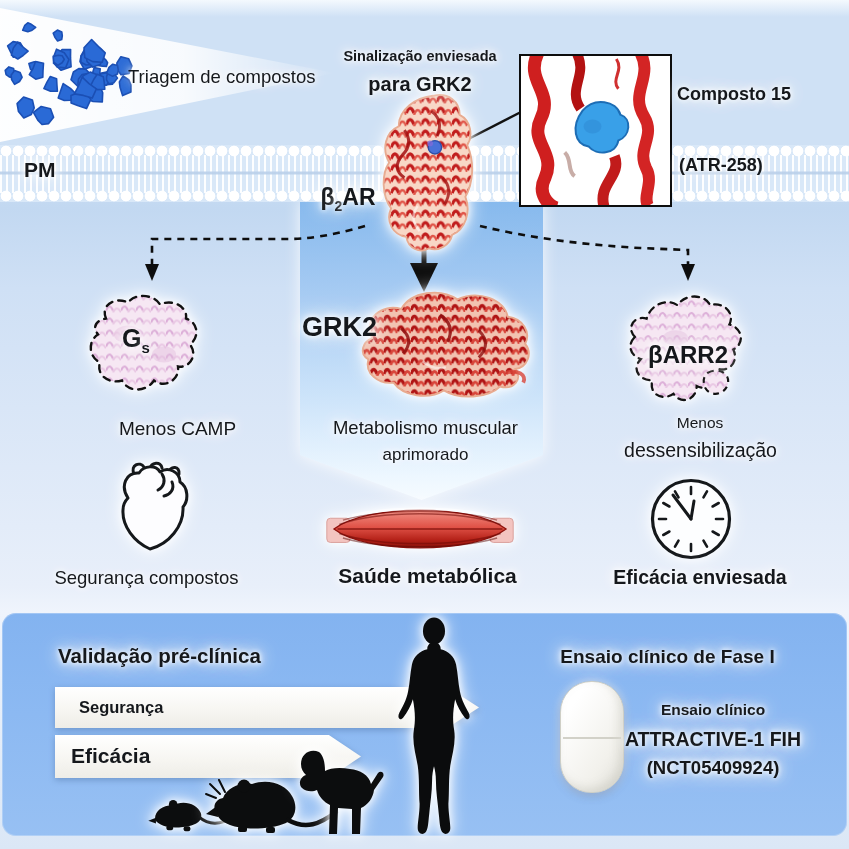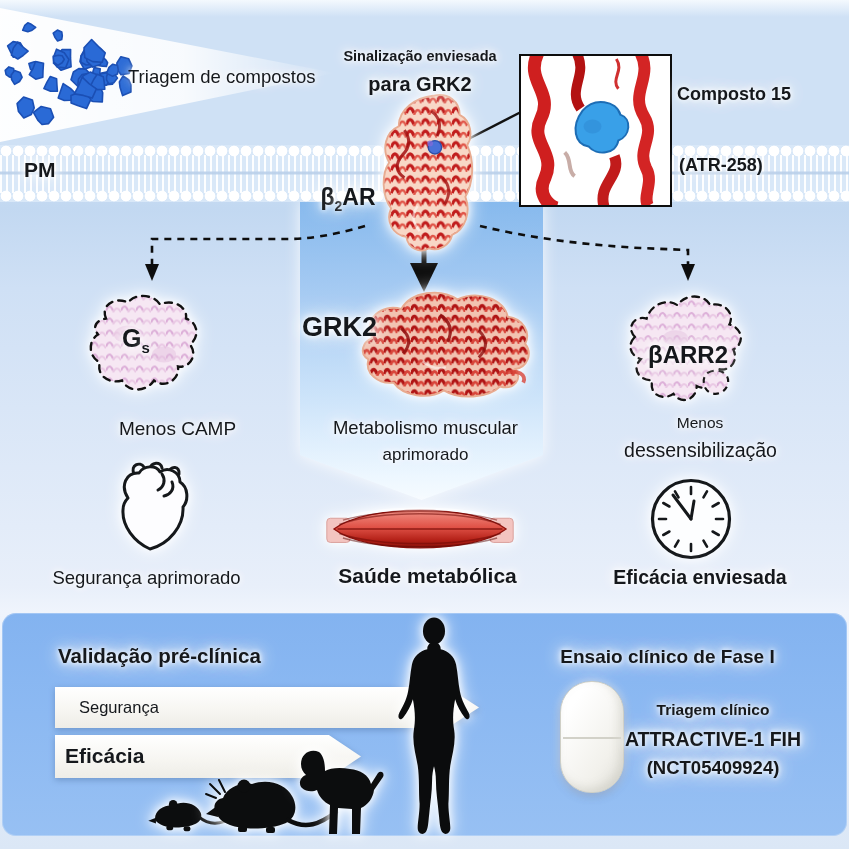--- a/index.html
+++ b/index.html
@@ -30,22 +30,22 @@
     width:100%;height:100%;
     clip-path:polygon(0 0,100% 0,100% 85%,50% 100%,0 85%);
     background:linear-gradient(180deg,#86b9ed 0%,#a3c9f2 28%,#cde4fa 66%,#edf7ff 92%,#f6fbff 100%);
   }
   
   .panel{left:2px;top:613px;width:845px;height:223px;border-radius:14px;
     background:linear-gradient(180deg,#83b3f0 0%,#8cb9f2 45%,#97c0f3 100%);
     box-shadow:inset 0 0 0 1px rgba(255,255,255,.25);}
   .bar-wrap{filter:drop-shadow(0 2px 3px rgba(50,80,130,.35));}
   .bar{display:flex;align-items:center;background:linear-gradient(180deg,#ffffff 0%,#f7f6f2 55%,#eeede7 100%);}
-  .bar.seg{width:424px;height:41px;clip-path:polygon(0 0,92.5% 0,100% 50%,92.5% 100%,0 100%);font-size:16.5px;font-weight:400;padding-left:24px;box-sizing:border-box;}
-  .bar.efi{width:306px;height:43px;clip-path:polygon(0 0,89.5% 0,100% 50%,89.5% 100%,0 100%);font-size:21px;font-weight:600;padding-left:10px;box-sizing:border-box;}
+  .bar.seg{width:424px;height:41px;clip-path:polygon(0 0,92.5% 0,100% 50%,92.5% 100%,0 100%);font-size:16.5px;font-weight:700;padding-left:24px;box-sizing:border-box;}
+  .bar.efi{width:306px;height:43px;clip-path:polygon(0 0,89.5% 0,100% 50%,89.5% 100%,0 100%);font-size:21px;font-weight:600;padding-left:16px;box-sizing:border-box;}
   
   .inset{left:519px;top:54px;width:153px;height:153px;background:#fff;border:2.5px solid #0d0d0d;box-sizing:border-box;}
   .inset svg{display:block;width:100%;height:100%;}
   
   .pill{left:560px;top:681px;width:62px;height:110px;border-radius:31px;
     background:linear-gradient(125deg,#ffffff 20%,#f2f1ec 70%,#e2e1da 100%);
     border:1px solid #cfcfc6;box-shadow:0 3px 8px rgba(40,70,120,.35),inset -4px -4px 8px rgba(180,180,170,.35),0 0 10px rgba(255,255,255,.8);}
   .pill .seam{position:absolute;left:4%;top:50%;width:92%;height:2px;background:#d2d1c8;}
   .icon-glow{filter:drop-shadow(0 0 4px rgba(255,255,255,.95)) drop-shadow(0 0 9px rgba(255,255,255,.8));}
   .animal{filter:drop-shadow(0 0 4px rgba(255,255,255,.95)) drop-shadow(0 0 8px rgba(255,255,255,.85));}
@@ -310,25 +310,25 @@
   <div class="abs glow lbl" style="left:648px;top:326px;font-size:24px;font-weight:800;z-index:6;margin-top:15px;">βARR2</div>
 
   <div class="abs glow lbl ctr" style="left:75px;top:418px;width:205px;font-size:19px;font-weight:500;z-index:6;">Menos CAMP</div>
 
   <div class="abs glow lbl ctr" style="left:308px;top:445px;width:235px;font-size:17px;font-weight:500;z-index:6;">aprimorado</div>
   <div class="abs glow lbl ctr" style="left:308px;top:417px;width:235px;font-size:18.5px;font-weight:500;z-index:6;">Metabolismo muscular</div>
 
   <div class="abs glow lbl ctr" style="left:640px;top:414px;width:120px;font-size:15.5px;font-weight:500;z-index:6;">Menos</div>
   <div class="abs glow lbl ctr" style="left:608px;top:439px;width:185px;font-size:19.5px;font-weight:500;z-index:6;">dessensibilização</div>
 
-  <div class="abs glow lbl ctr" style="left:44px;top:567px;width:205px;font-size:18.5px;font-weight:500;z-index:6;">Segurança aprimorado</div>
+  <div class="abs glow lbl ctr" style="left:44px;top:567px;width:205px;font-size:18.5px;font-weight:500;z-index:6;">Segurança compostos</div>
   <div class="abs glow lbl ctr" style="left:300px;top:564px;width:255px;font-size:21px;font-weight:600;z-index:6;">Saúde metabólica</div>
   <div class="abs glow lbl ctr" style="left:590px;top:566px;width:220px;font-size:19.5px;font-weight:600;z-index:6;">Eficácia enviesada</div>
 
   <div class="abs glow lbl" style="left:58px;top:644px;font-size:20.5px;font-weight:600;z-index:3;">Validação pré-clínica</div>
 
   <div class="abs glow lbl ctr" style="left:540px;top:646px;width:255px;font-size:19px;font-weight:600;z-index:3;">Ensaio clínico de Fase I</div>
 
-  <div class="abs glow lbl ctr" style="left:623px;top:701px;width:180px;font-size:15.5px;font-weight:600;z-index:3;">Triagem clínico</div>
+  <div class="abs glow lbl ctr" style="left:623px;top:701px;width:180px;font-size:15.5px;font-weight:600;z-index:3;">Ensaio clínico</div>
   <div class="abs glow lbl ctr" style="left:613px;top:728px;width:200px;font-size:19.5px;font-weight:700;z-index:3;">ATTRACTIVE-1 FIH</div>
   <div class="abs glow lbl ctr" style="left:613px;top:757px;width:200px;font-size:18.5px;font-weight:600;z-index:3;">(NCT05409924)</div>
 
 </div>
 
 </body></html>

